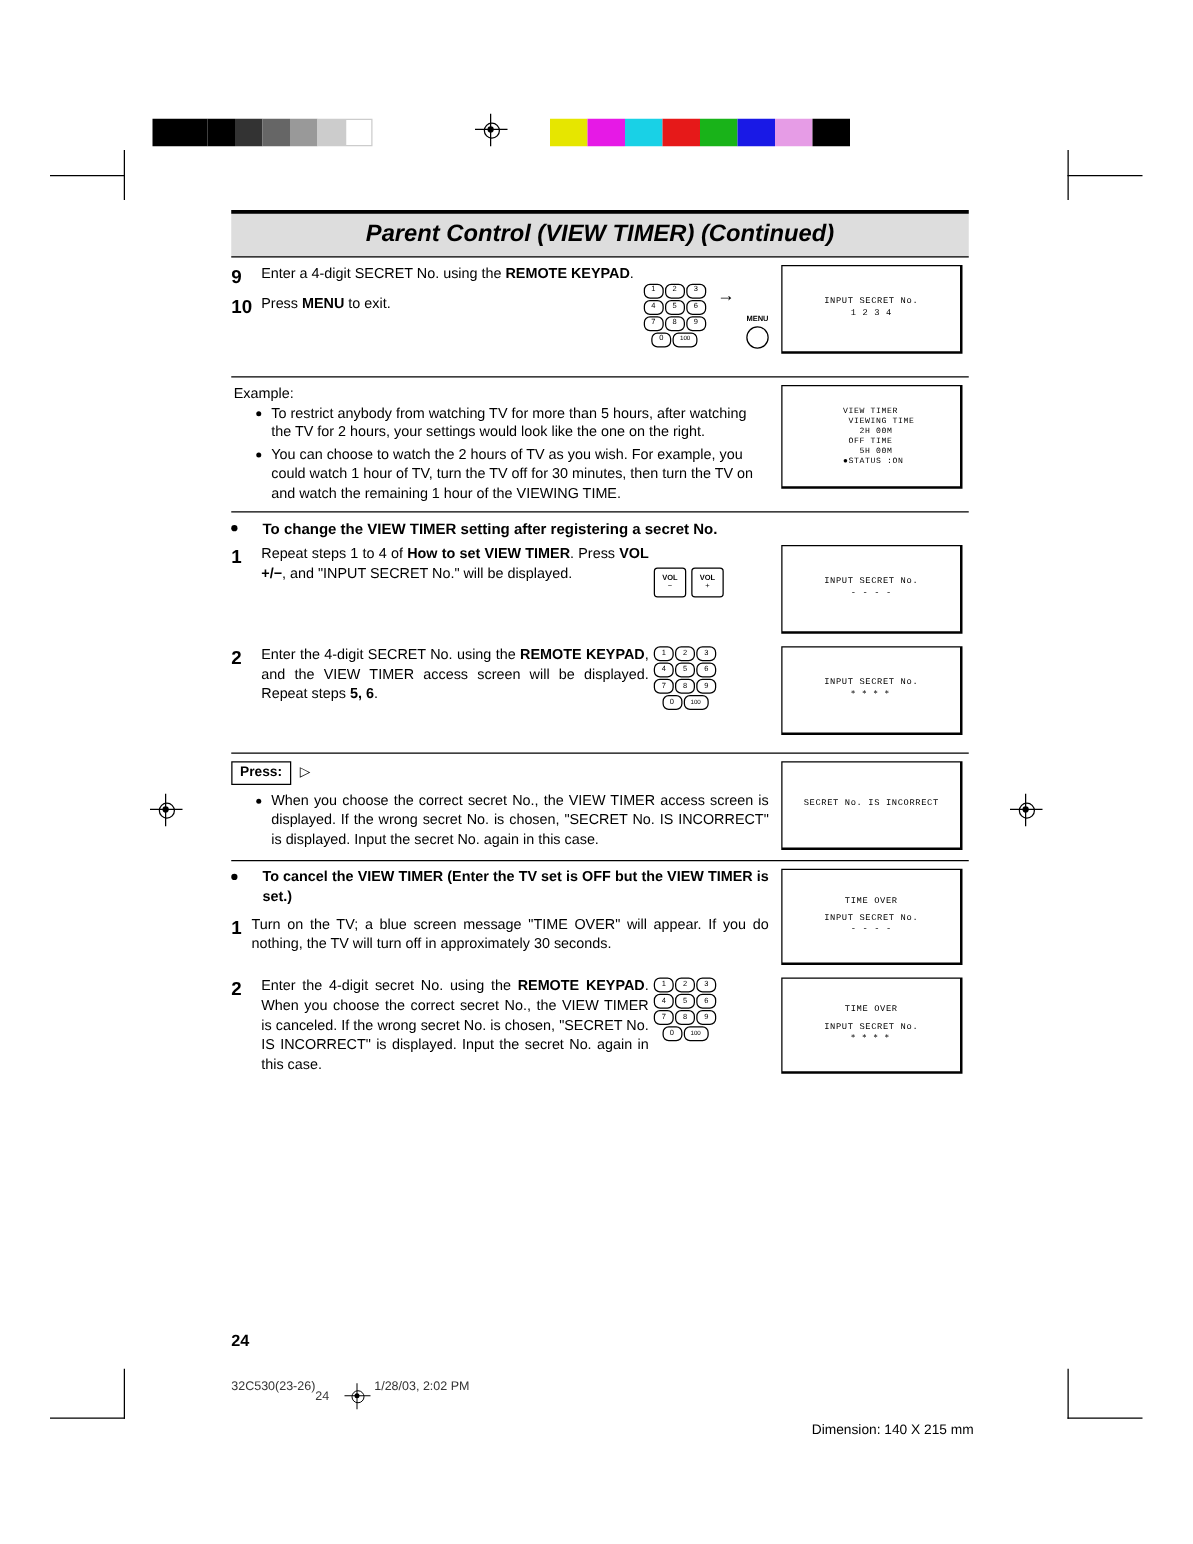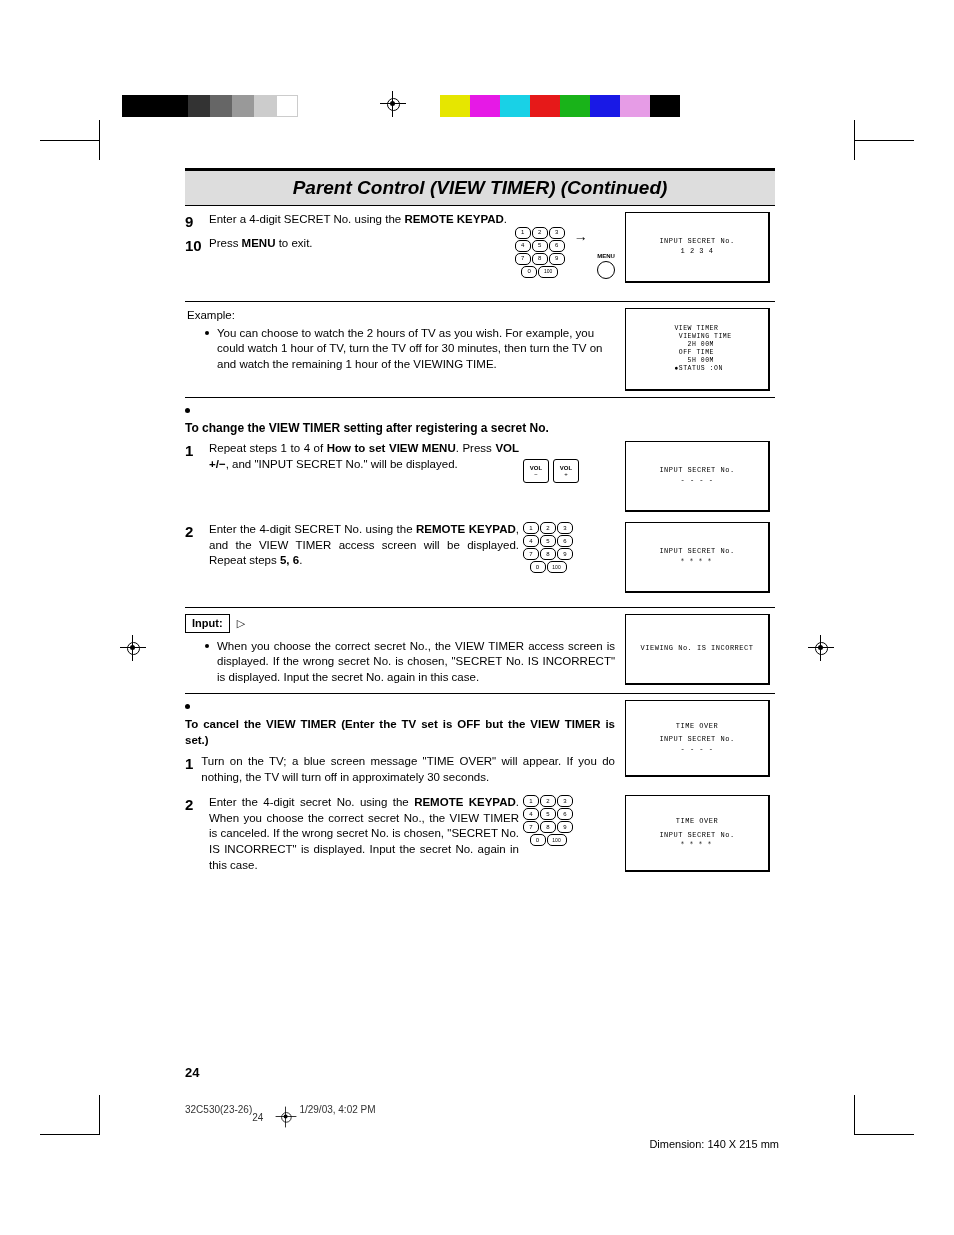--- a/index.html
+++ b/index.html
@@ -96,21 +96,21 @@
   }
   .stepnum {
     font-weight: bold;
     font-size: 15px;
     width: 20px;
     display: inline-block;
   }
   .stepline { display:flex; gap:4px; align-items:flex-start; }
   .bullet { display:flex; gap:8px; padding-left: 20px; }
   .bullet .dot { width:4px; height:4px; background:#000; border-radius:50%; margin-top:5px; flex-shrink:0; }
-  .heading-bullet { display:flex; gap:8px; padding-left: 0px; align-items:flex-start;flex-direction:column; }
+  .heading-bullet { display:flex; gap:20px; padding-left: 0px; align-items:flex-start; }
   .heading-bullet .dot { width:5px; height:5px; background:#000; border-radius:50%; margin-top:4px; flex-shrink:0; }
   .sectiondivider { border-top: 1px solid #000; margin: 6px 0; }
   .notebox {
     display:inline-block;
     border: 1px solid #000;
     padding: 1px 6px;
     font-weight: bold;
     font-size: 11px;
   }
   .note-arrow {
@@ -256,20 +256,24 @@
           <div>1 2 3 4</div>
         </div>
       </div>
     </div>
 
     <div class="sectiondivider" style="margin-top:18px;"></div>
 
     <div class="row">
       <div class="leftcol">
         <div style="font-weight:normal; padding-left:2px;">Example:</div>
+        <div class="bullet">
+            <span class="dot"></span>
+            <span>To restrict anybody from watching TV for more than 5 hours, after watching the TV for 2 hours, your settings would look like the one on the right.</span>
+          </div>
         <div class="bullet" style="margin-top:2px;">
             <span class="dot"></span>
             <span>You can choose to watch the 2 hours of TV as you wish. For example, you could watch 1 hour of TV, turn the TV off for 30 minutes, then turn the TV on and watch the remaining 1 hour of the VIEWING TIME.</span>
           </div>
       </div>
       <div class="rightcol">
         <div class="screenbox" style="text-align:left; padding-left:18px; height:64px; font-size:6.5px; line-height:1.25;">VIEW TIMER
  VIEWING TIME
    2H 00M
  OFF TIME
@@ -283,21 +287,21 @@
     <div class="heading-bullet" style="margin-top:4px;">
       <span class="dot"></span>
       <b>To change the VIEW TIMER setting after registering a secret No.</b>
     </div>
 
     <div class="row" style="margin-top:6px;">
       <div class="leftcol">
         <div class="stepline">
           <span class="stepnum">1</span>
           <span style="width:310px; display:inline-block; text-align:justify;">
-            <span>Repeat steps 1 to 4 of </span><b>How to set VIEW MENU</b><span>. Press </span><b>VOL +/−</b><span>, and "INPUT SECRET No." will be displayed.</span>
+            <span>Repeat steps 1 to 4 of </span><b>How to set VIEW TIMER</b><span>. Press </span><b>VOL +/−</b><span>, and "INPUT SECRET No." will be displayed.</span>
           </span>
           <span style="display:inline-flex; gap:4px; margin-top:18px;">
             <span class="vol-btn">
                 <b>VOL</b>
                 <span>−</span>
               </span>
             <span class="vol-btn">
                 <b>VOL</b>
                 <span>+</span>
               </span>
@@ -347,30 +351,30 @@
           <div>INPUT SECRET No.</div>
           <div style="letter-spacing:2px;">＊＊＊＊</div>
         </div>
       </div>
     </div>
 
     <div class="sectiondivider" style="margin-top:14px;"></div>
 
     <div class="row">
       <div class="leftcol">
-        <span class="notebox">Input:</span>
+        <span class="notebox">Press:</span>
         <span class="note-arrow">▷</span>
         <div class="bullet" style="margin-top:6px;">
             <span class="dot"></span>
           <span style="text-align:justify;">When you choose the correct secret No., the VIEW TIMER access screen is displayed. If the wrong secret No. is chosen, "SECRET No. IS INCORRECT" is displayed. Input the secret No. again in this case.</span>
         </div>
       </div>
       <div class="rightcol">
         <div class="screenbox">
-          <div>VIEWING No. IS INCORRECT</div>
+          <div>SECRET No. IS INCORRECT</div>
         </div>
       </div>
     </div>
 
     <div class="sectiondivider" style="margin-top:8px;"></div>
 
     <div class="row">
       <div class="leftcol">
         <div class="heading-bullet">
           <span class="dot"></span>
@@ -448,20 +452,20 @@
 
   <div class="footer">
     <span>32C530(23-26)</span>
     <span style="display:flex; align-items:center; gap:10px;">
       <span>24</span>
       <span class="reg-mark" style="transform:scale(0.8); display:inline-block;">
           <span class="c"></span>
           <span class="d"></span>
         </span>
     </span>
-    <span>1/29/03, 4:02 PM</span>
+    <span>1/28/03, 2:02 PM</span>
   </div>
   <div class="dimension">Dimension: 140  X 215 mm</div>
 
   <div class="crop-bottom-left"></div>
   <div class="crop-bottom-right"></div>
 
 </div>
 
 </body></html>

